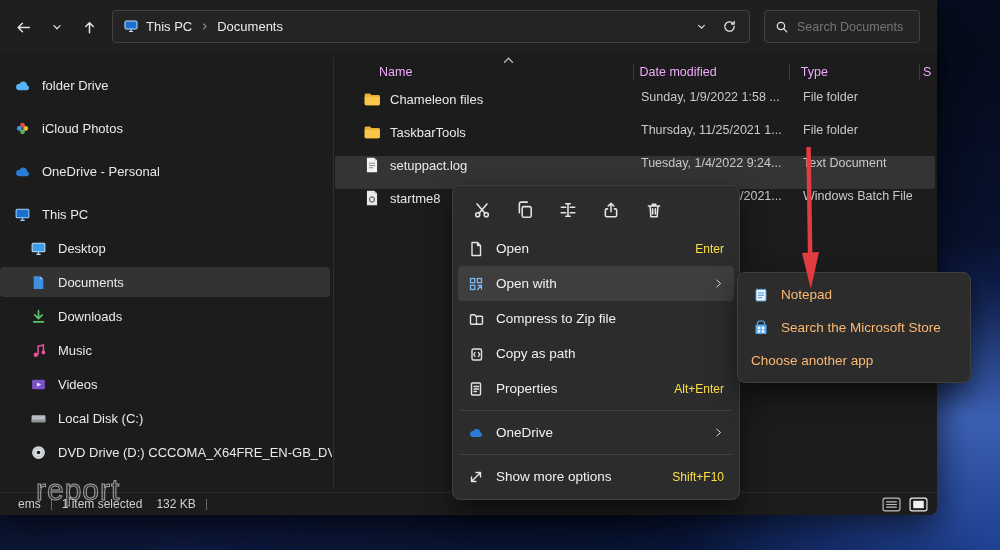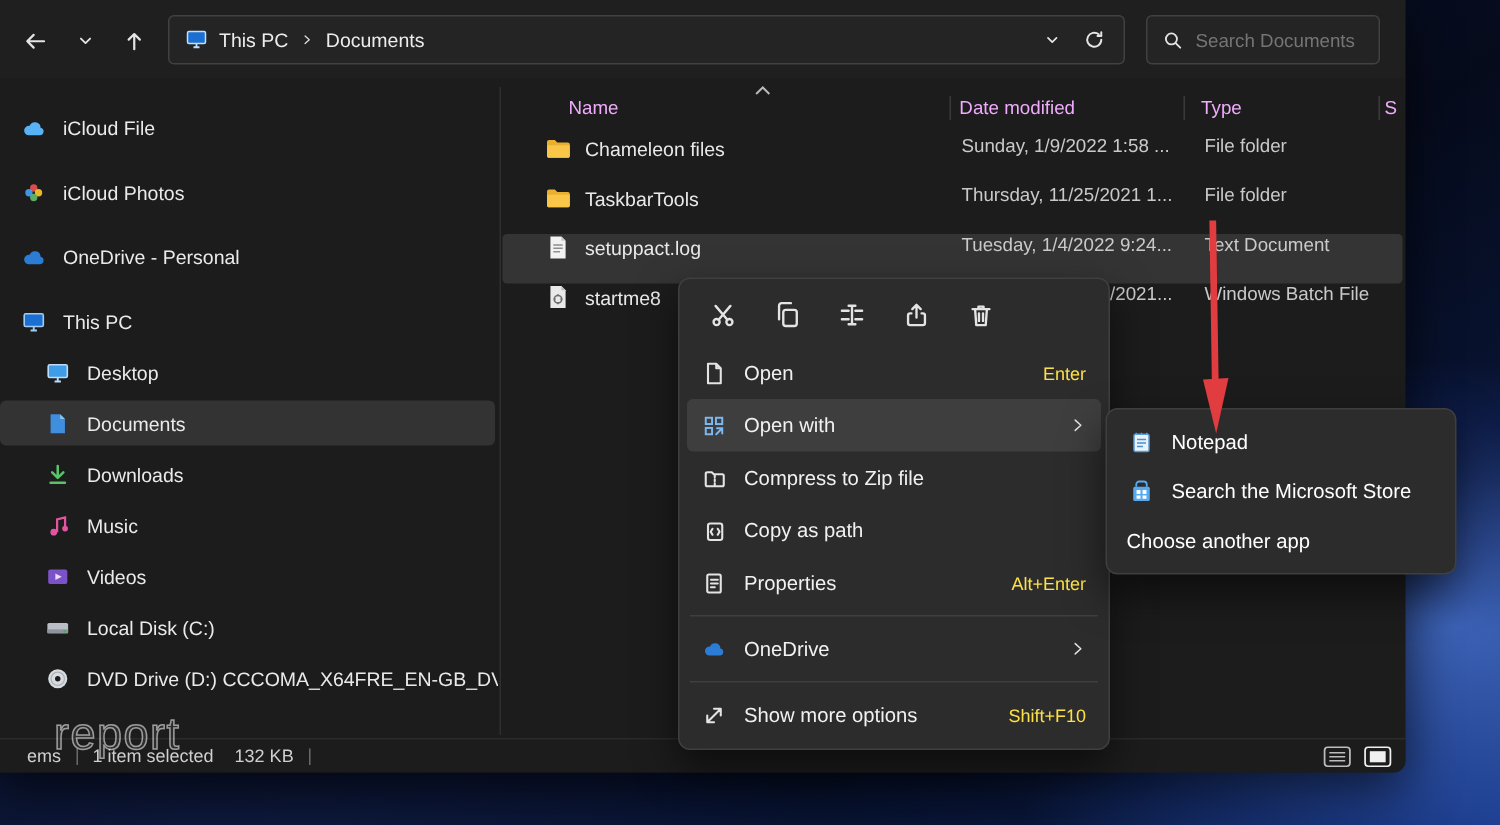--- a/index.html
+++ b/index.html
@@ -105,21 +105,21 @@
   .shortcut { margin-left:auto; color:#fde047; font-size:12px; }
   .chev { margin-left:auto; }
   .ctx-sep { height:1px; background:#3f3f3f; margin:4px 2px; }
 
   
   .submenu {
     position:absolute; left:737px; top:272px; width:234px; z-index:6;
     background:#2c2c2c; border:1px solid #3f3f3f; border-radius:8px;
     box-shadow:0 12px 28px rgba(0,0,0,.55); padding:5px;
   }
-  .sub-item { height:33px; display:flex; align-items:center; border-radius:4px; padding:0 10px 0 8px; font-size:13.5px; color:#ffffff; }
+  .sub-item { height:33px; display:flex; align-items:center; border-radius:4px; padding:0 10px 0 8px; font-size:13.5px; color:#fdba74; }
 
   
   .arrow { position:absolute; left:795px; top:141px; z-index:7; }
   .watermark {
     position:absolute; left:6px; top:476px; z-index:9;
     font-size:30px; line-height:27px; letter-spacing:1px;
     color:rgba(255,255,255,0.07);
     -webkit-text-stroke:1px rgba(255,255,255,0.55);
   }
   .watermark .l2 { margin-left:30px; }
@@ -191,21 +191,21 @@
     </div>
   </div>
 
   <div class="sidebar">
     <div class="side-item gap9">
       <span class="sicon">
         <svg viewBox="0 0 16 16" width="17" height="17">
             <path fill="#57b3f5" d="M4.6 12.4h7.2a2.4 2.4 0 0 0 .5-4.74A3.6 3.6 0 0 0 5.4 6.4a2.7 2.7 0 0 0-.8 6z"></path>
           </svg>
       </span>
-      <span>iCloud File</span>
+      <span>folder Drive</span>
     </div>
     <div class="side-item gap9">
       <span class="sicon">
         <svg viewBox="0 0 16 16" width="17" height="17">
           <circle cx="8" cy="5" r="2.3" fill="#ef5350" opacity=".9"></circle>
             <circle cx="11" cy="8" r="2.3" fill="#ffca28" opacity=".9"></circle>
           <circle cx="8" cy="11" r="2.3" fill="#66bb6a" opacity=".9"></circle>
             <circle cx="5" cy="8" r="2.3" fill="#42a5f5" opacity=".9"></circle>
         </svg>
       </span>

